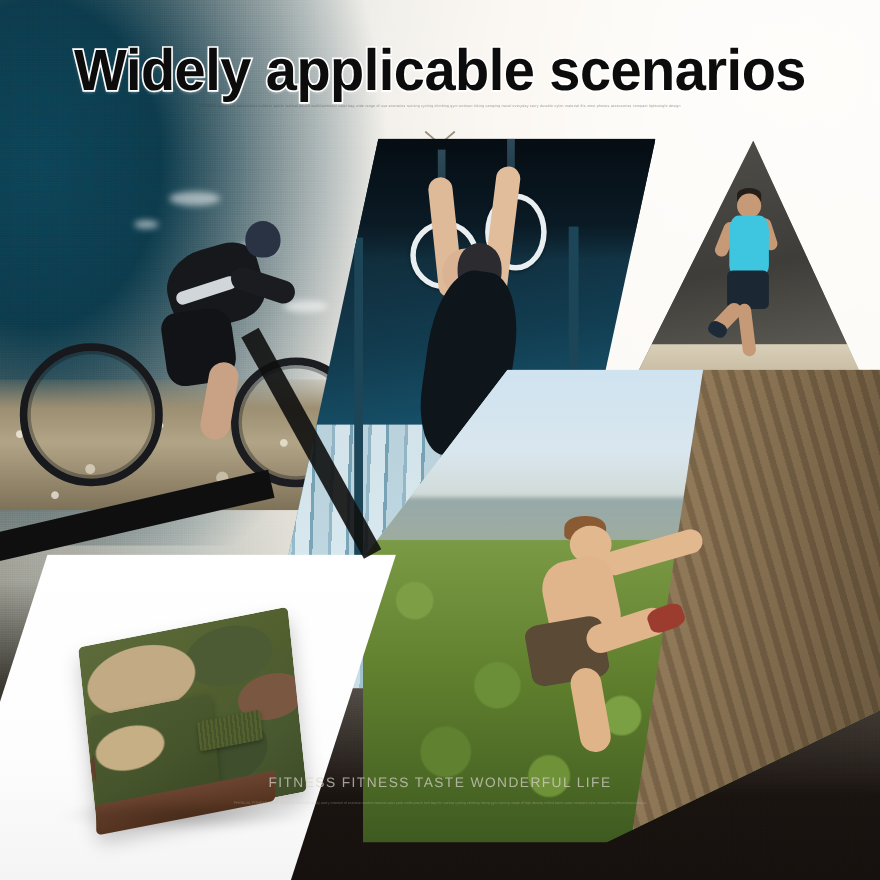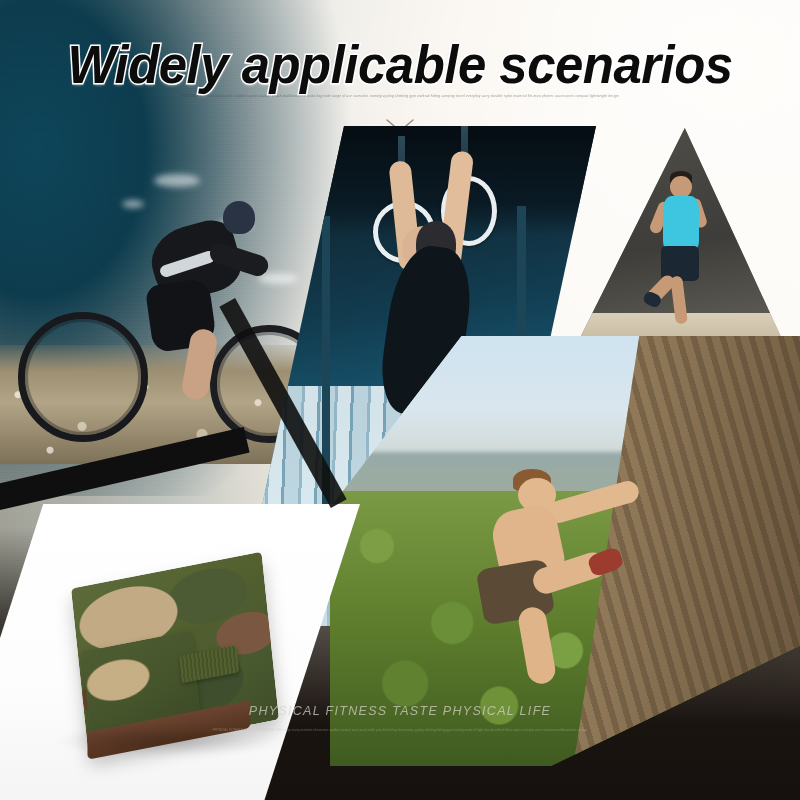--- a/index.html
+++ b/index.html
@@ -4,21 +4,20 @@
 <title>Widely applicable scenarios</title>
 <style>
   html,body{margin:0;padding:0;background:#222;}
   body{font-family:"Liberation Sans", sans-serif;}
 
   #stage{
     position:relative;
     width:800px;height:800px;
     overflow:hidden;
     background:#d8cfc6;
-    font-style:italic;
   }
 
   
   .bg-base{
     position:absolute;inset:0;
     background:
       radial-gradient(120% 95% at 88% 8%, #f2ece4 0%, #e8ded2 28%, #d6c5b2 55%, #b59c83 78%, #8e7459 100%),
       linear-gradient(100deg,#0a2f3c 0%,#12495b 17%,#2a6a7c 27%,#8fa2a2 38%,#cfc3b6 50%,#e8e0d6 66%,#efe8de 100%);
     background-blend-mode:screen, normal;
   }
@@ -351,17 +350,17 @@
         <div class="pouch-edge"></div>
       </div>
       <div class="pouch-shadow"></div>
     </div>
 
     <div class="wedge" style="left:-10px;top:330px;width:260px;height:26px;transform:rotate(-13deg);"></div>
     <div class="wedge" style="left:168px;top:268px;width:230px;height:18px;transform:rotate(61deg);opacity:.9;"></div>
   </div>
 
   <div class="footer">
-    <div class="caption">PHYSICAL FITNESS TASTE PHYSICAL LIFE</div>
+    <div class="caption">FITNESS FITNESS TASTE WONDERFUL LIFE</div>
     <div class="footcopy">PHYSICAL FITNESS TASTE WONDERFUL LIFE enjoy every moment of exercise outdoor tactical waist pack molle pouch belt bag for running cycling climbing hiking gym training made of high density oxford fabric water resistant wear resistant multifunctional storage</div>
   </div>
 
 </div>
 
 </body></html>

